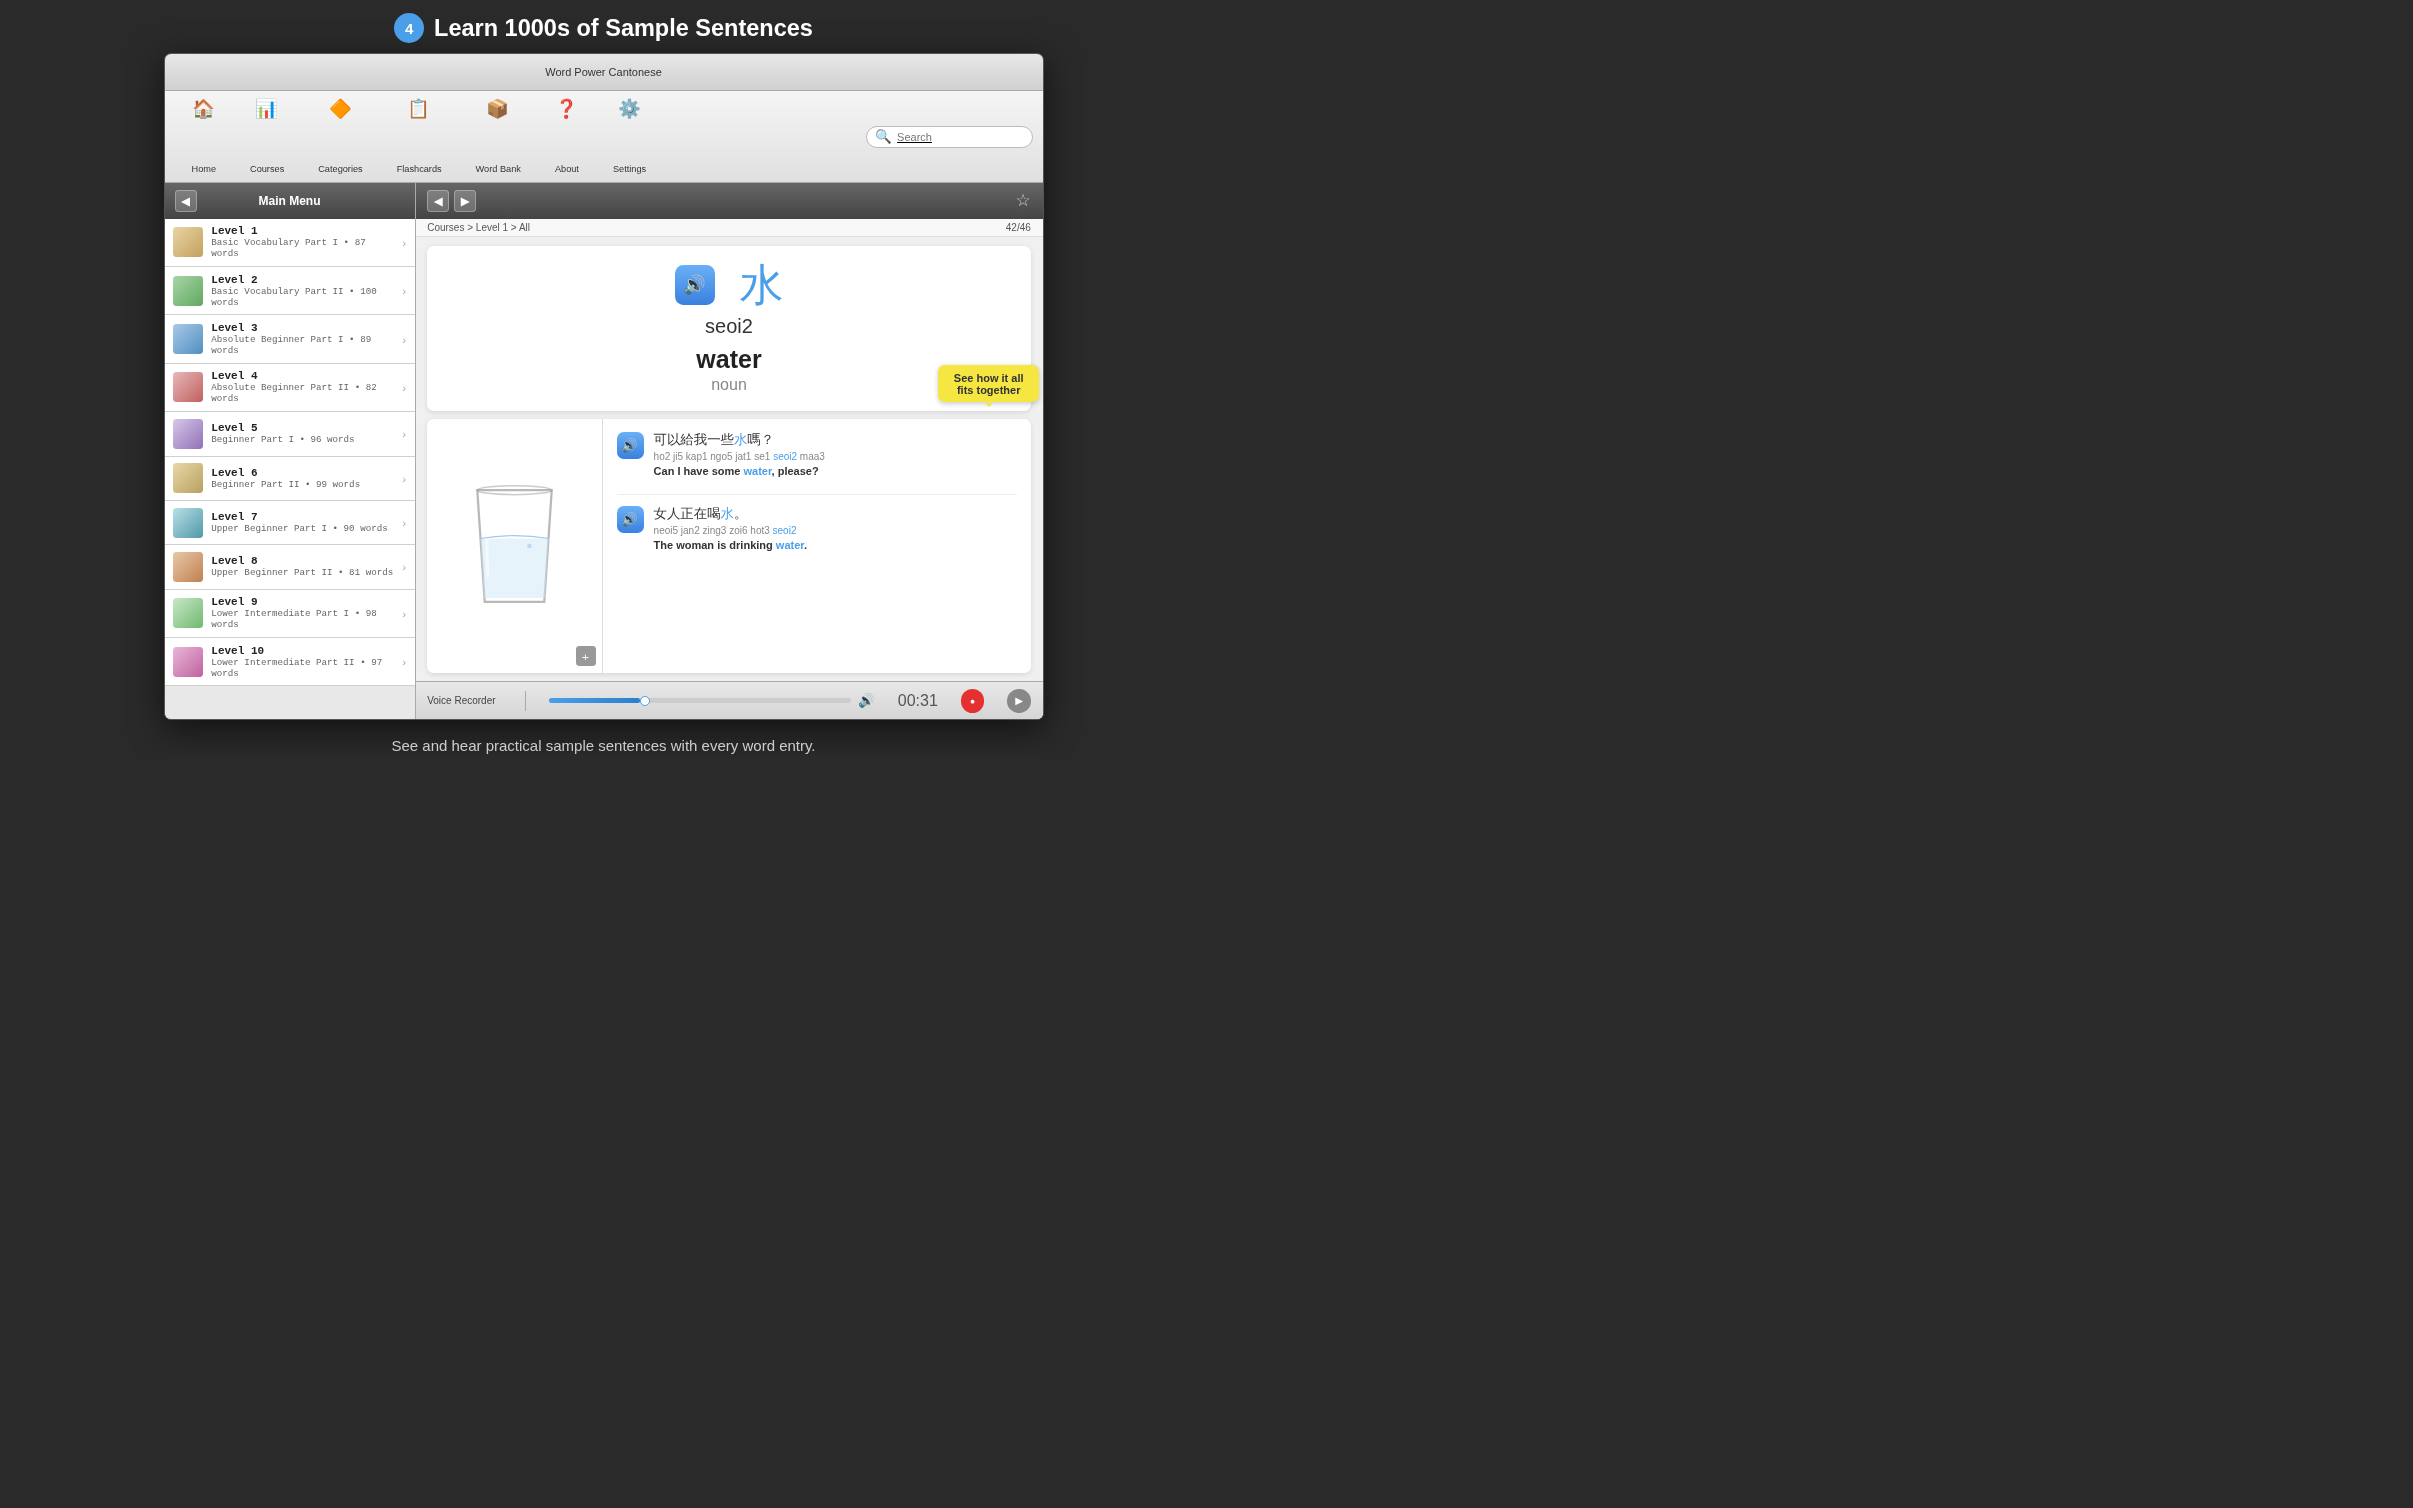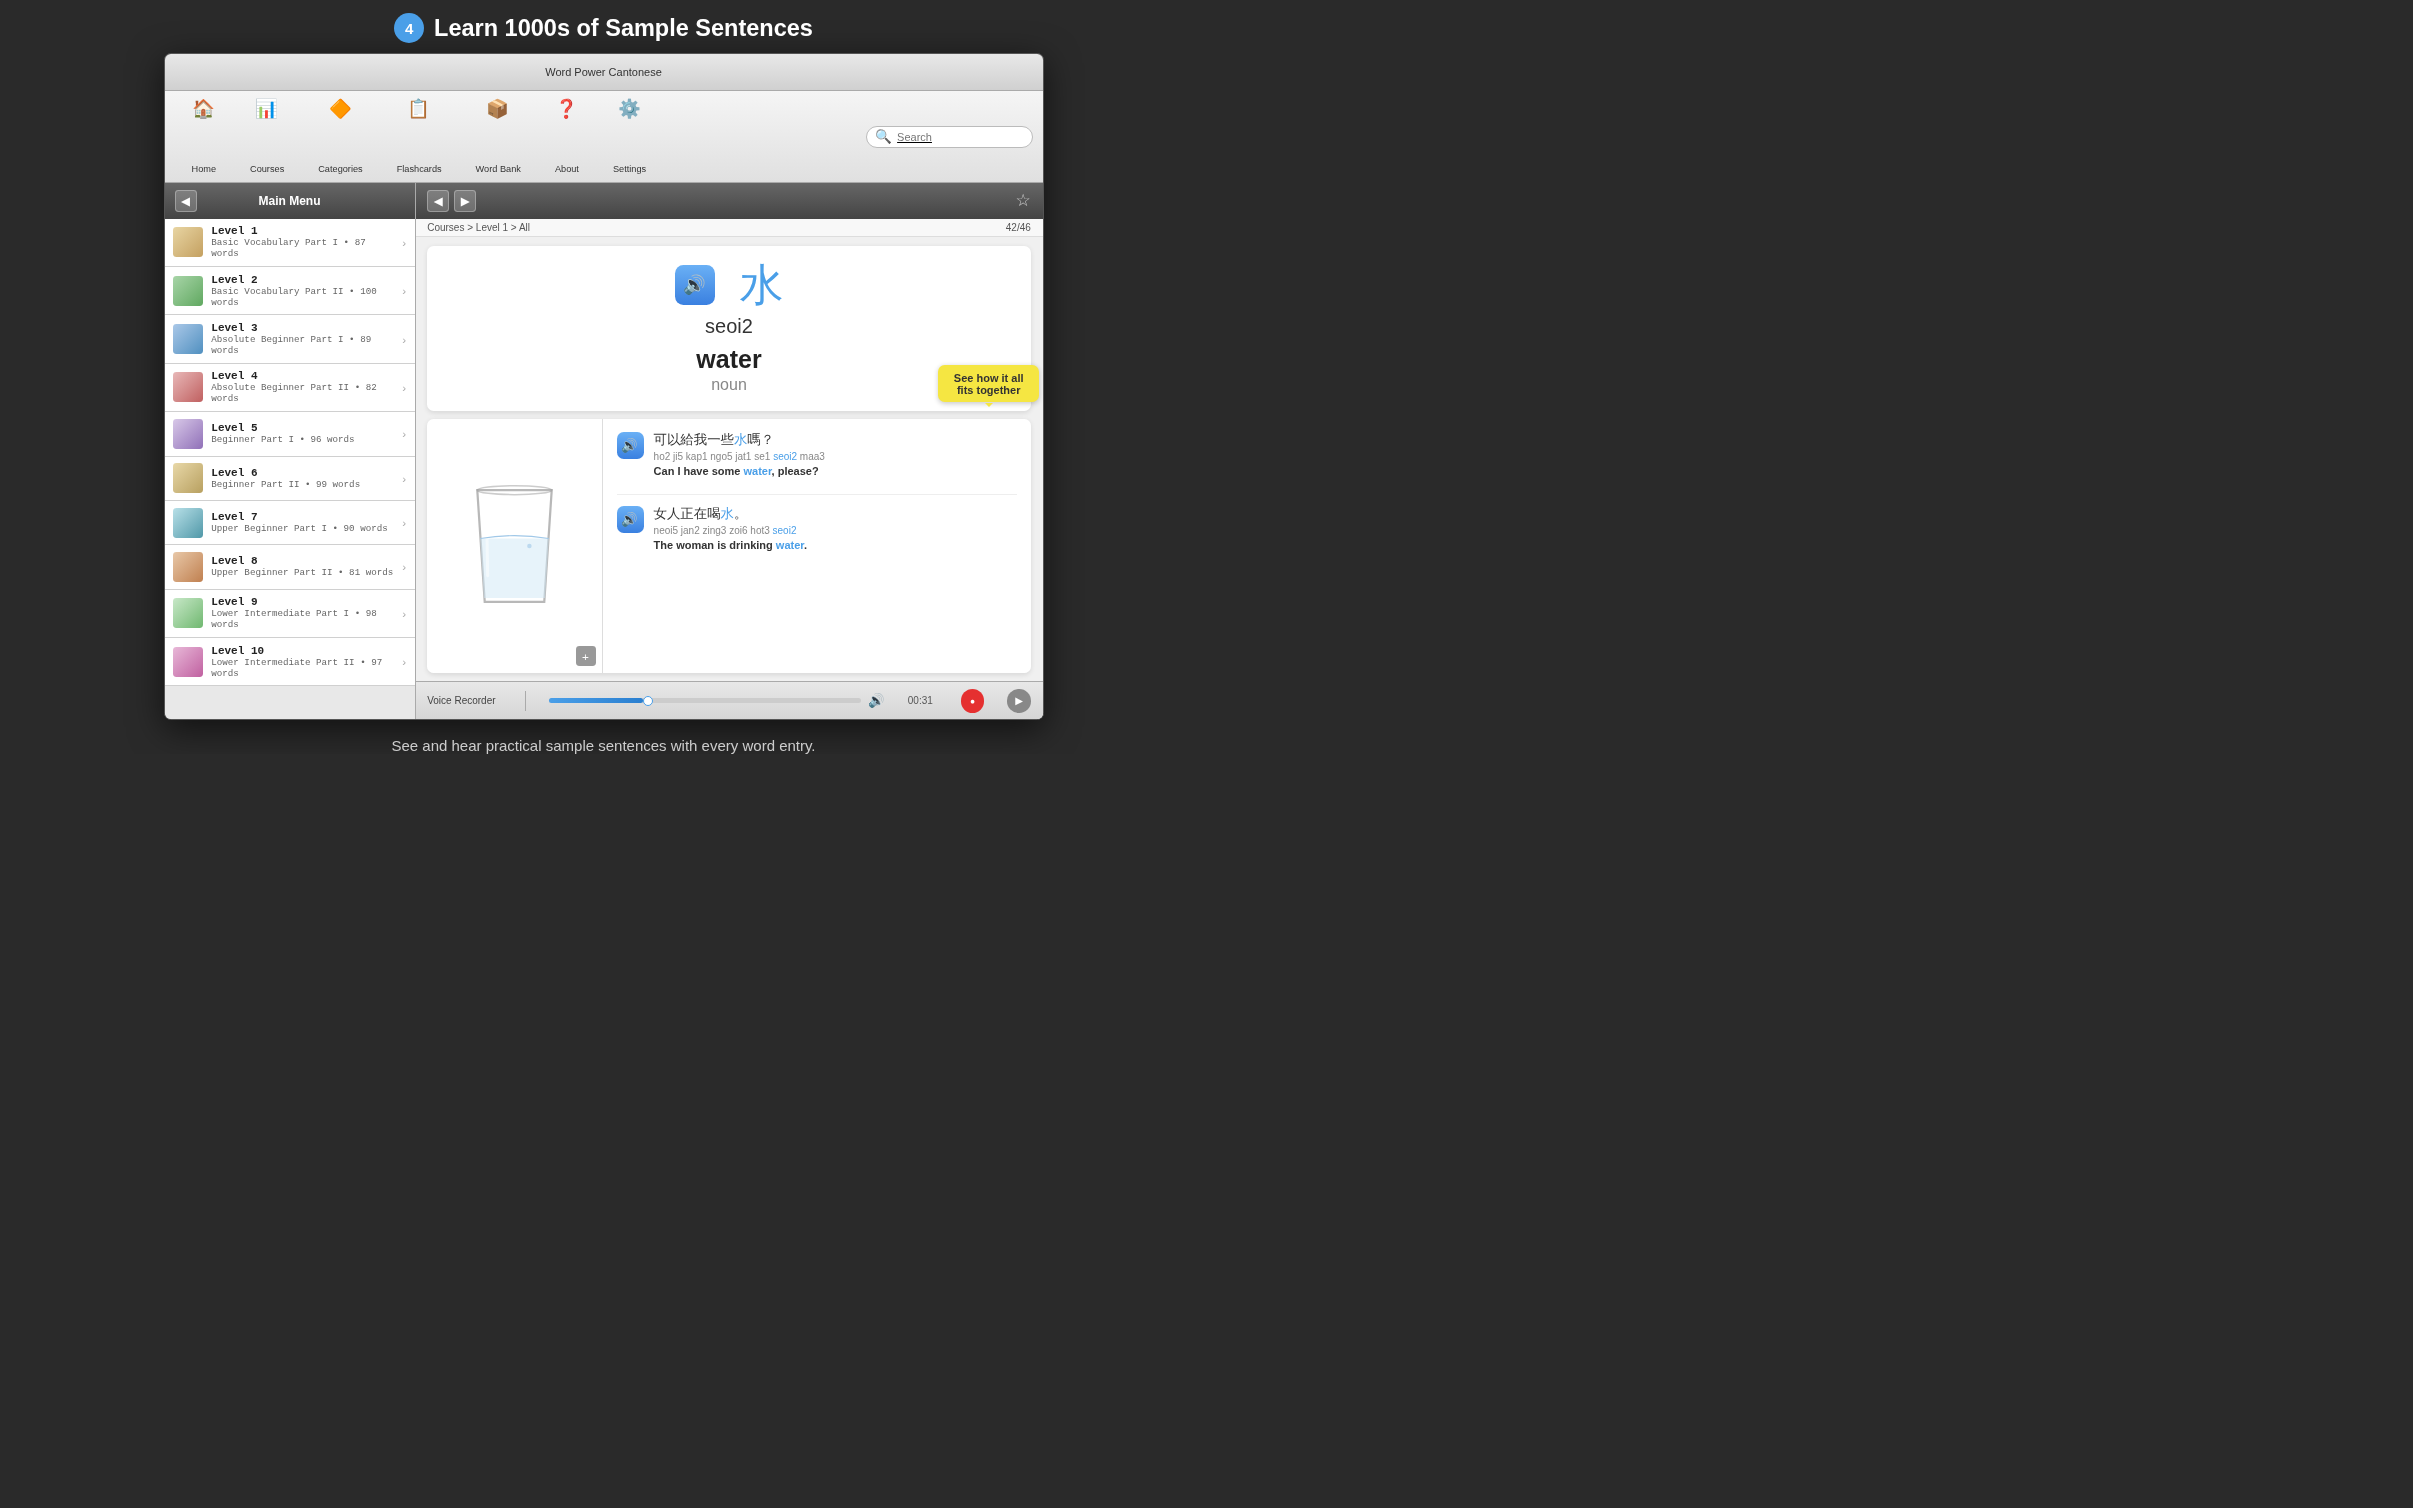--- a/index.html
+++ b/index.html
@@ -429,21 +429,21 @@
       border-radius: 50%;
       position: absolute;
       top: 50%; transform: translateY(-50%);
       cursor: pointer;
     }
     .sound-wave {
       font-size: 13.4px;
       color: #888;
     }
     .timer {
-      font-size: 10px;
+      font-size: 16px;
       color: #555;
       min-width: 30px;
     }
     .record-btn {
       width: 23.5px; height: 23.5px;
       background: #e53030;
       border-radius: 50%;
       display: flex; align-items: center; justify-content: center;
       cursor: pointer;
       font-size: 8.4px;

